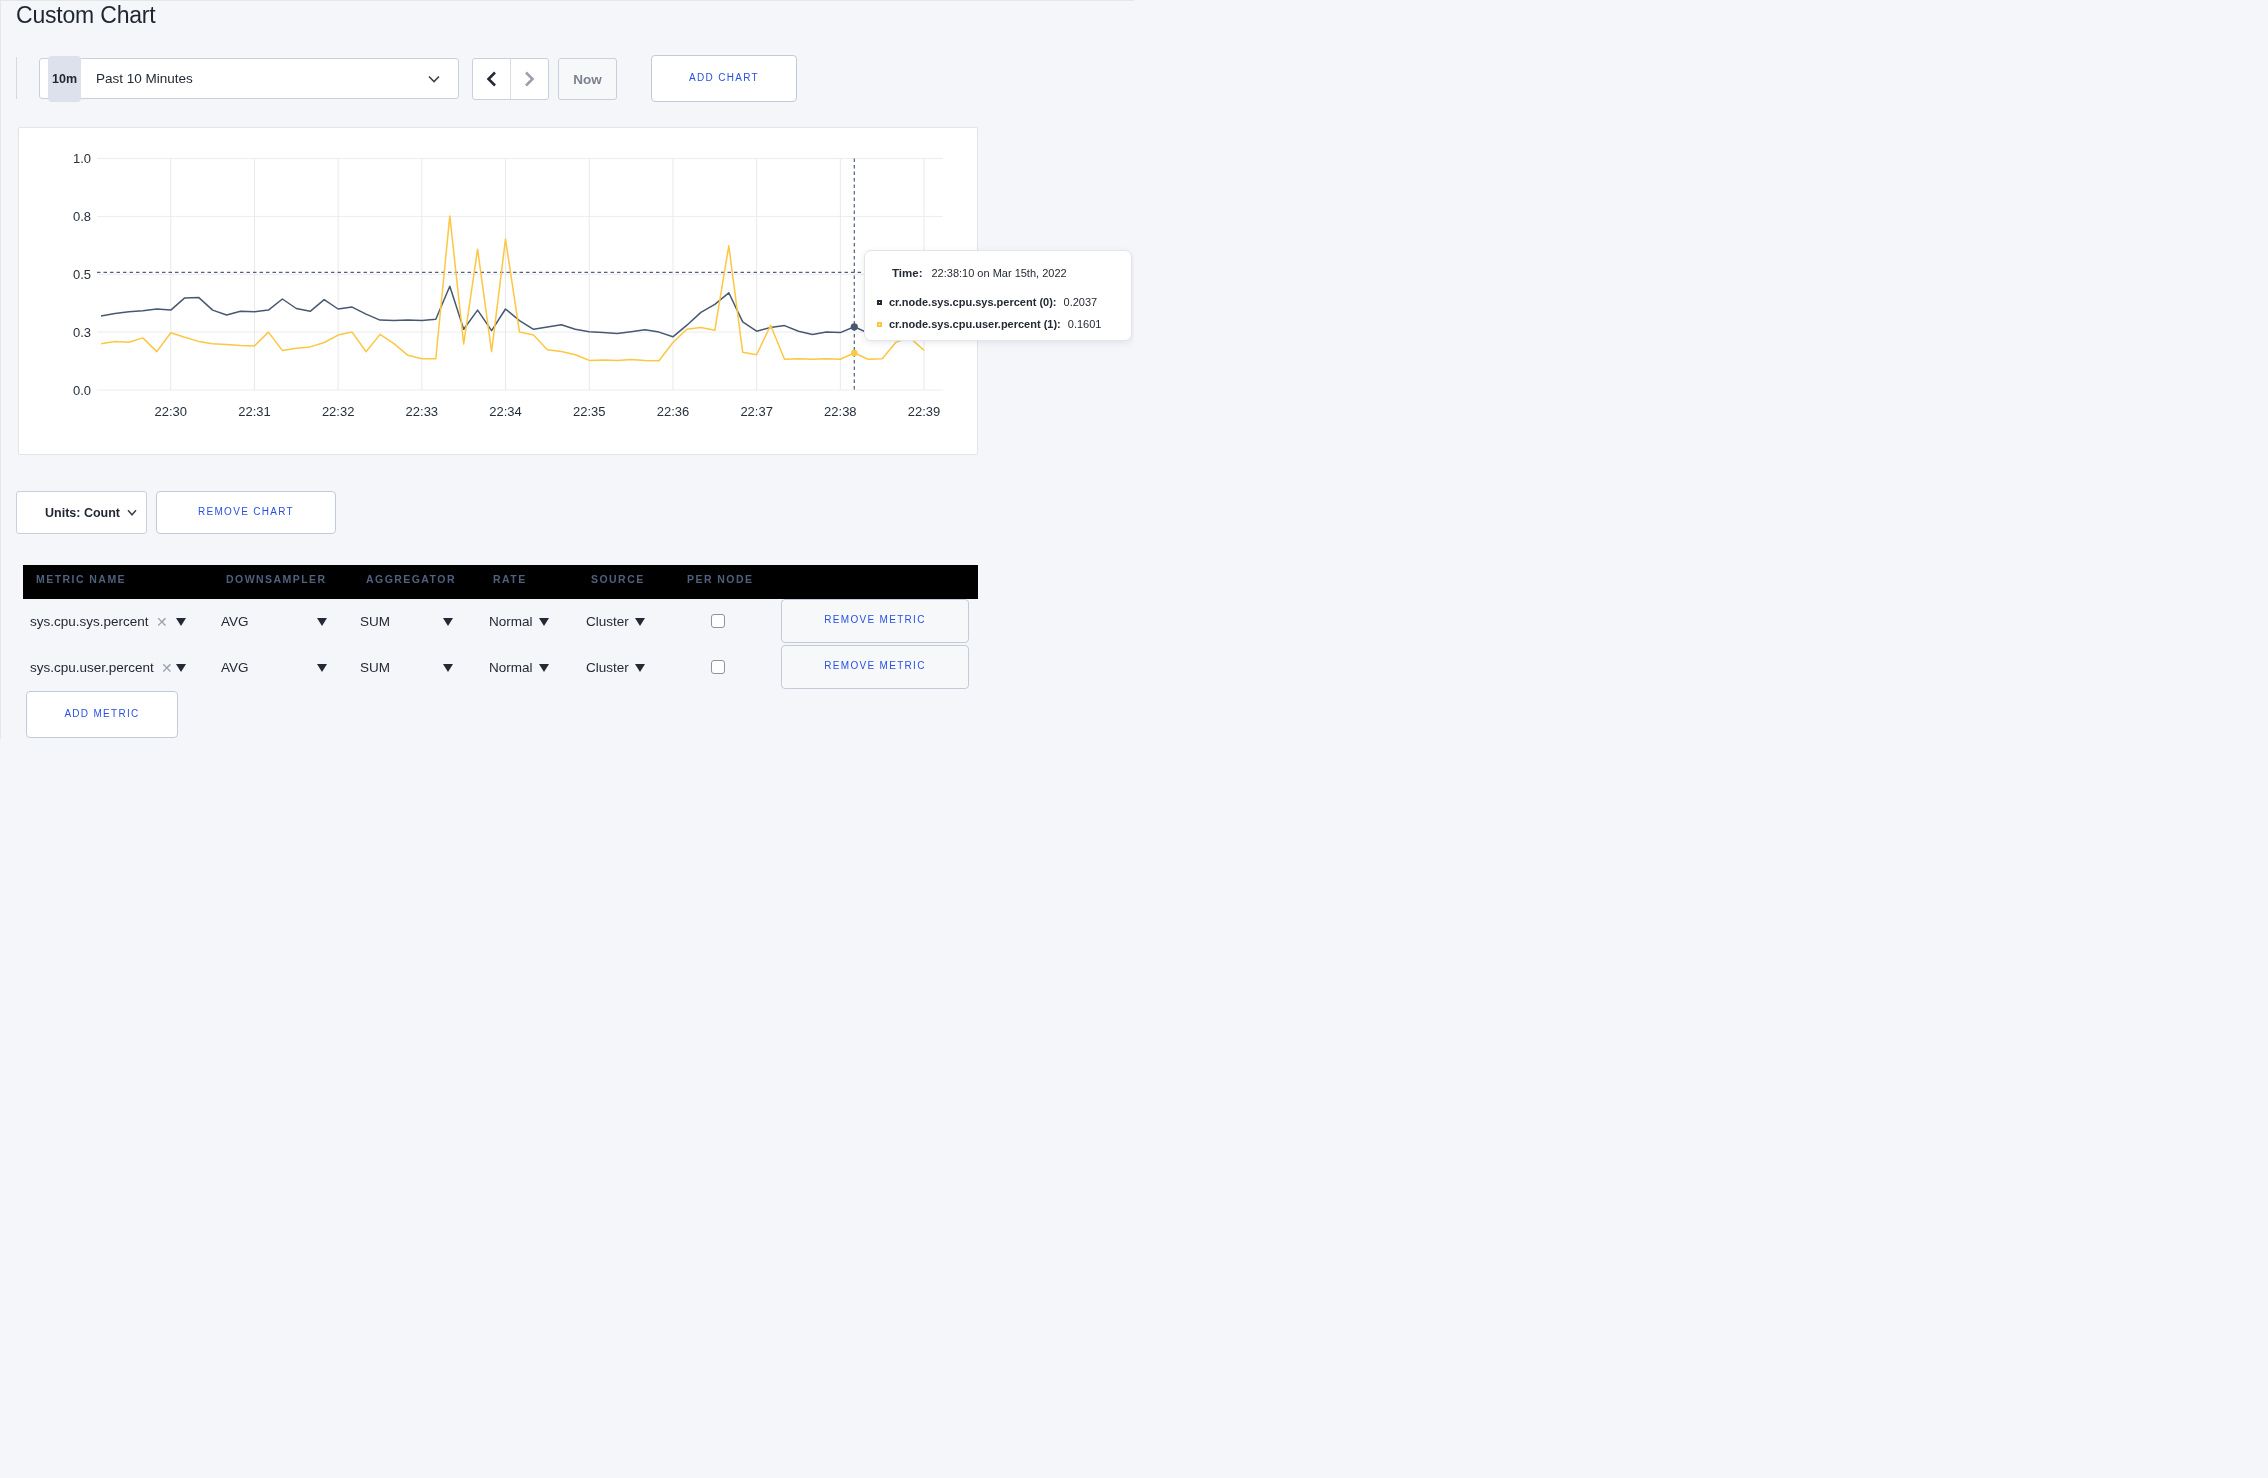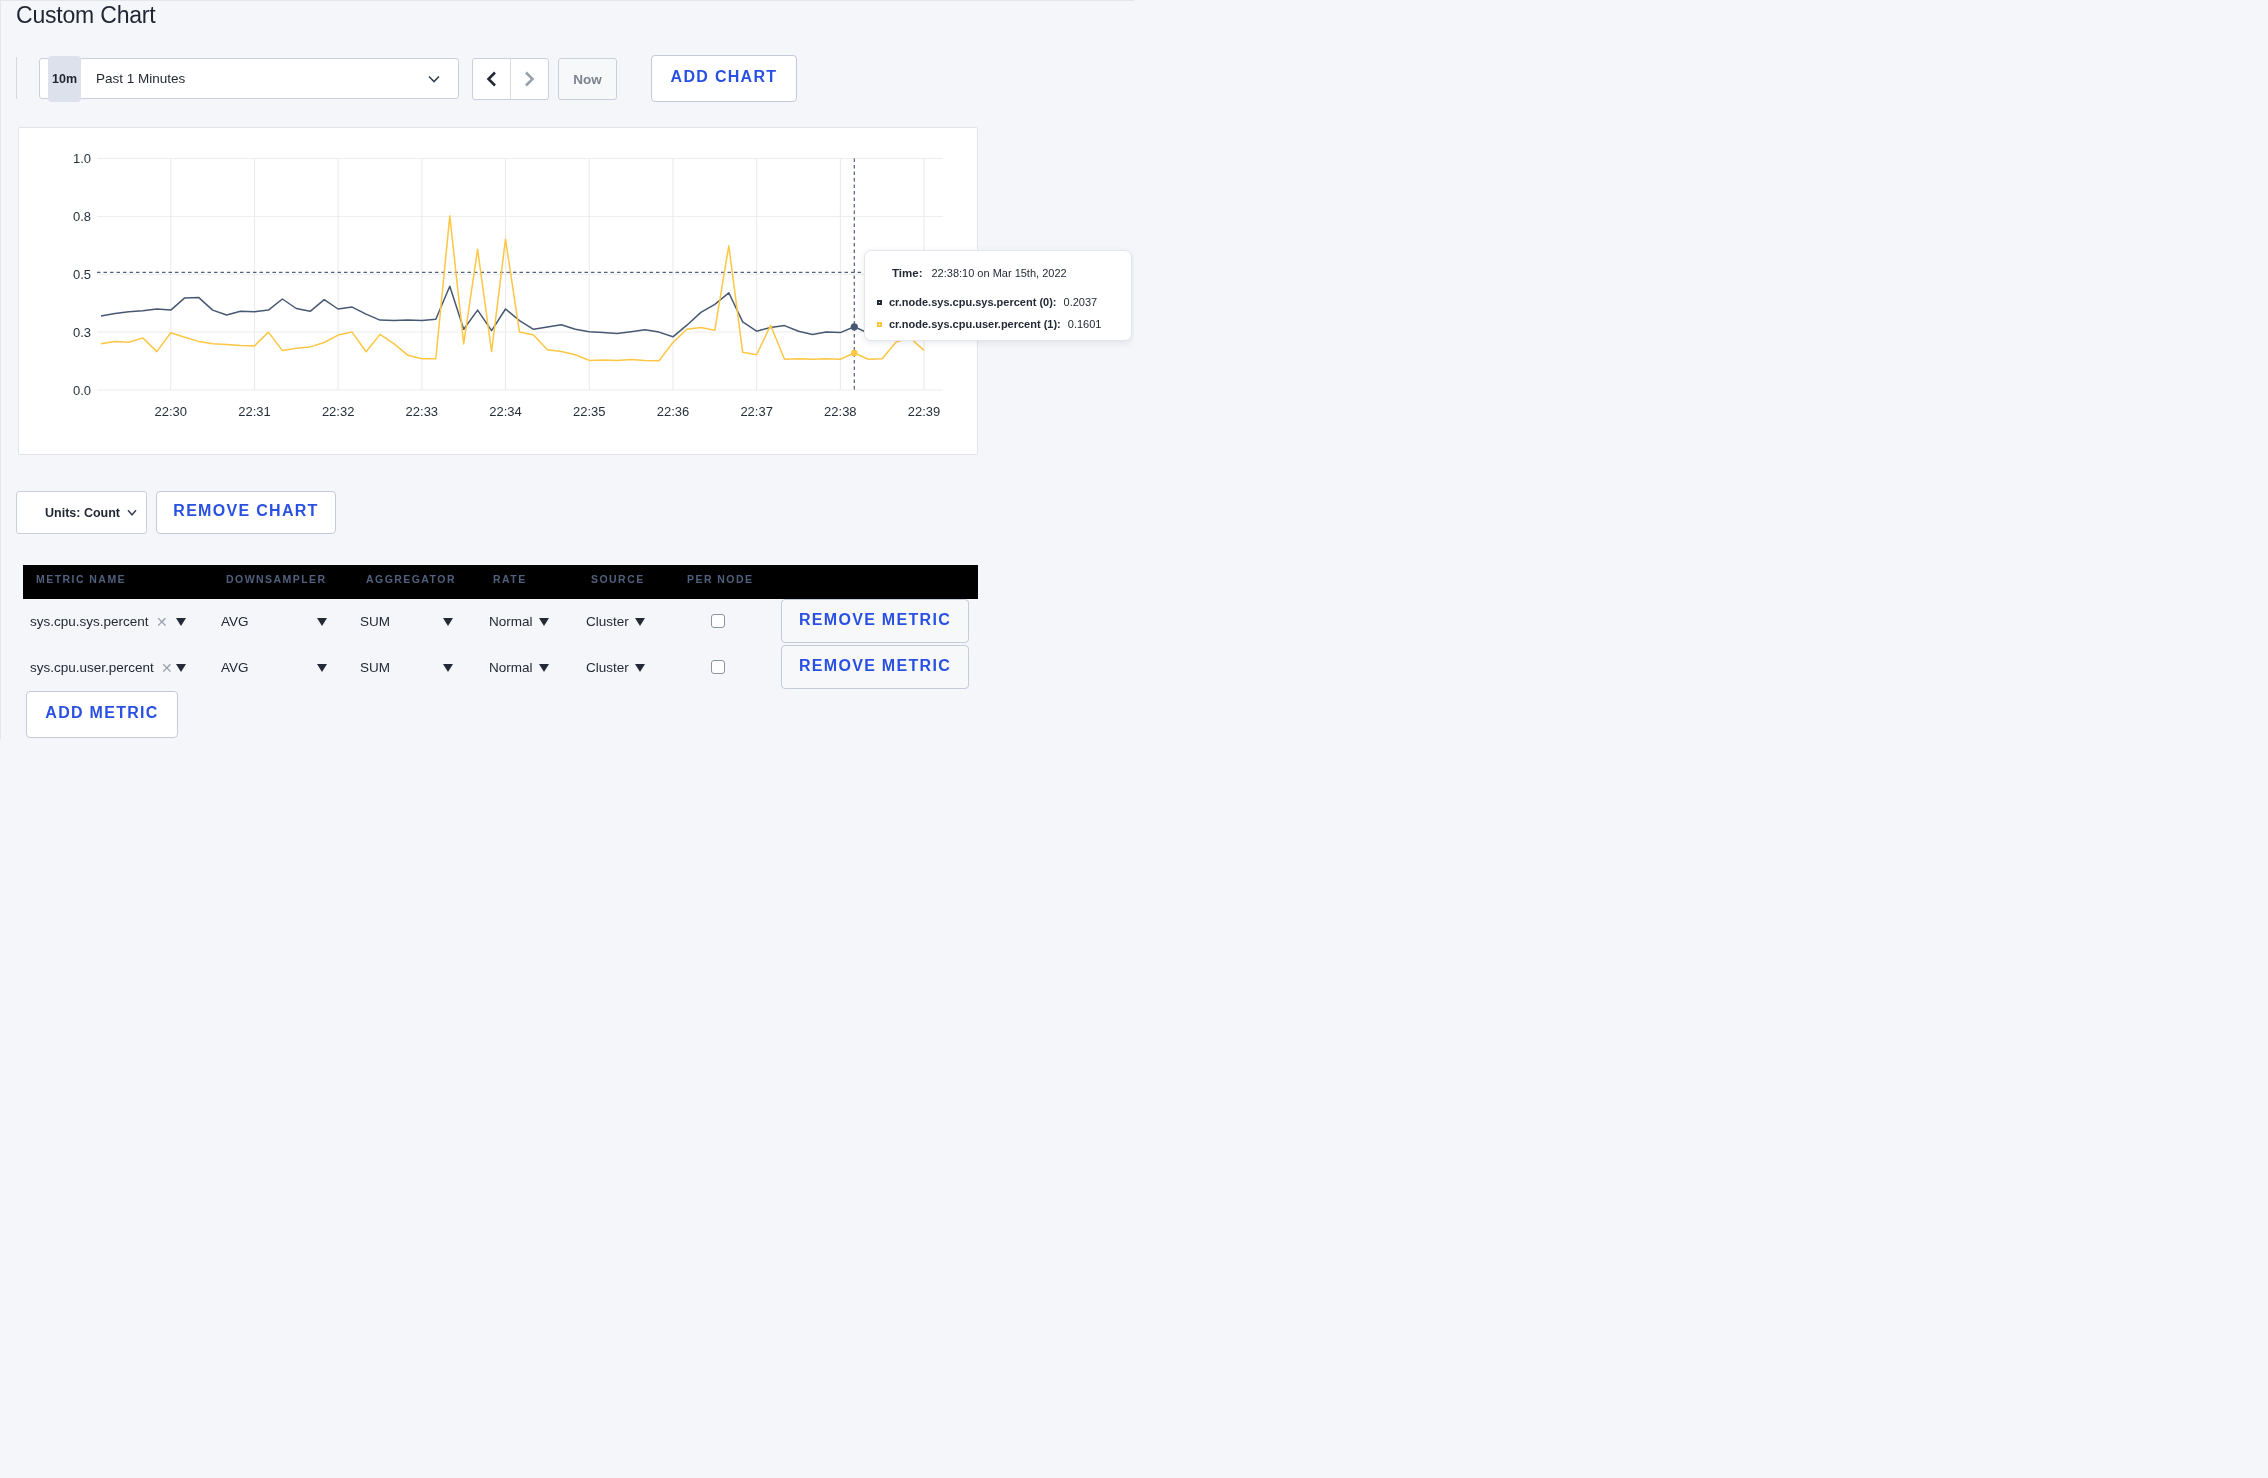--- a/index.html
+++ b/index.html
@@ -39,21 +39,21 @@
 .navgrp .half:first-child { border-right:1px solid #d9dde5; }
 .nowbtn {
   position:absolute; left:557px; top:57px; width:59px; height:42px;
   background:#f7f8fa; border:1px solid #c8cfdd; border-radius:3px;
   font-size:13.5px; color:#7b828e; font-weight:700;
   display:flex; align-items:center; justify-content:center;
   font-family:"Liberation Sans",sans-serif;
 }
 .btn-outline {
   background:#fff; border:1px solid #c3cada; border-radius:4px;
-  color:#2a50e2; font-weight:700; letter-spacing:1.3px; font-size:16px;
+  color:#2a50e2; font-weight:400; letter-spacing:1.3px; font-size:10px;
   padding-bottom:3px;
   display:flex; align-items:center; justify-content:center;
   font-family:"Liberation Sans",sans-serif;
 }
 .addchart { position:absolute; left:650px; top:54px; width:146px; height:47px; }
 
 .card {
   position:absolute; left:17px; top:126px; width:960px; height:328px;
   background:#fff; border:1px solid #e2e4ea; border-radius:2px;padding-left:48px;
 }
@@ -97,21 +97,21 @@
 }
 .rmbtn { position:absolute; left:780px; width:188px; height:44px; background:#f7f8fa; }
 .addmetric { position:absolute; left:25px; top:690px; width:152px; height:47px; }
 </style>
 </head>
 <body>
 <h1>Custom Chart</h1>
 <div class="tsline"></div>
 <div class="dropdown">
   <span class="badge">10m</span>
-    <span class="ddtext">Past 1 Minutes</span>
+    <span class="ddtext">Past 10 Minutes</span>
   <svg class="ddchev" width="12" height="8" viewBox="0 0 12 8">
       <path d="M1 1.5 L6 6.5 L11 1.5" stroke="#3a4354" stroke-width="1.6" fill="none"></path>
     </svg>
 </div>
 <div class="navgrp">
   <div class="half">
       <svg width="11" height="16" viewBox="0 0 11 16">
         <path d="M9 1.5 L2.5 8 L9 14.5" stroke="#242a35" stroke-width="2.6" fill="none"></path>
       </svg>
     </div>

